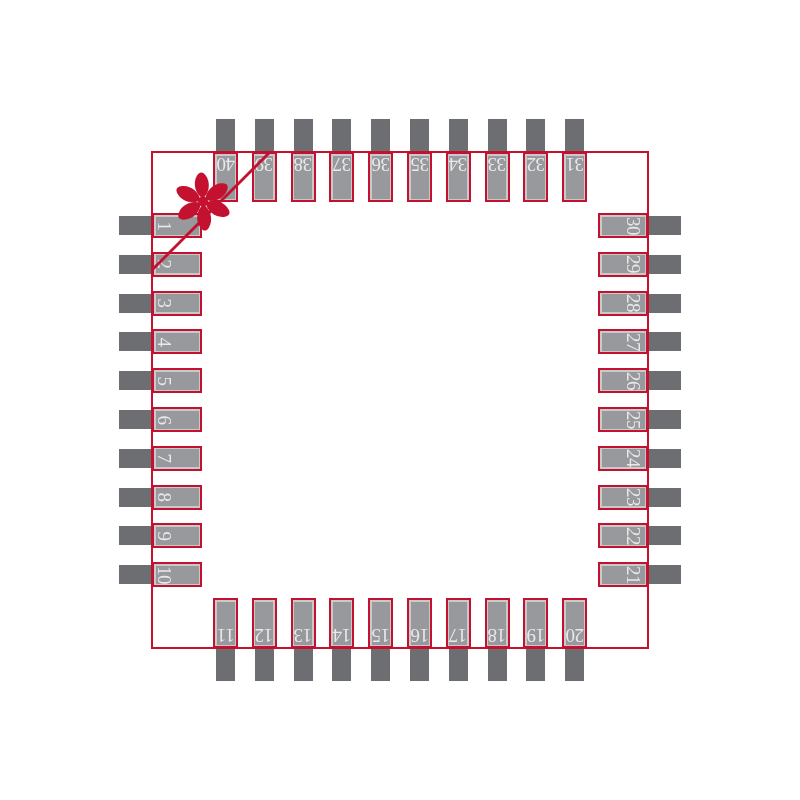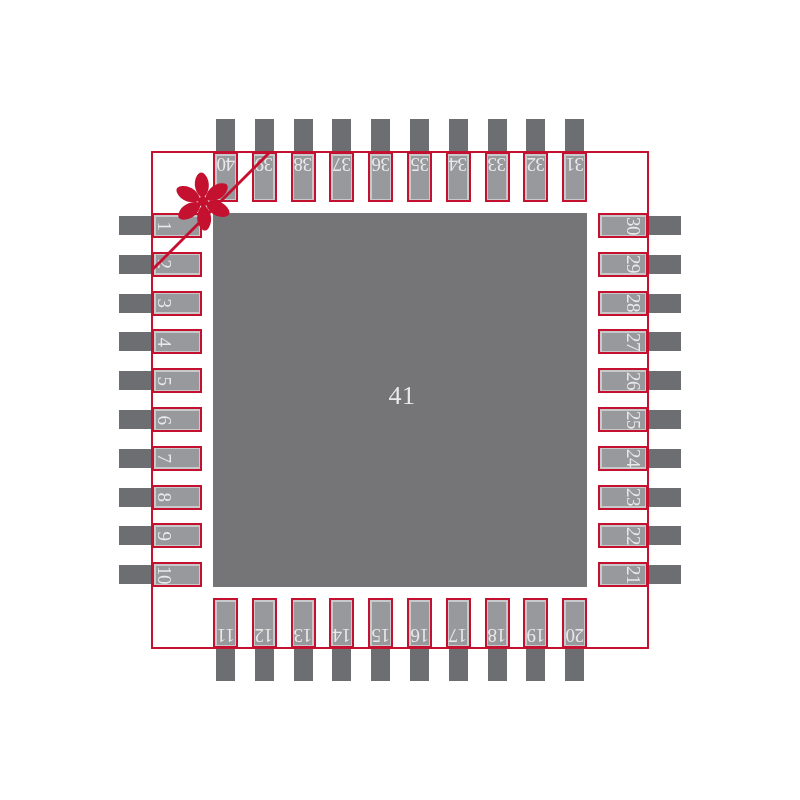--- a/index.html
+++ b/index.html
@@ -246,23 +246,20 @@
       <div class="pad" style="left: 523.4px; top: 598px; width: 25px; height: 50px;">
         <div class="pad-fill"></div>
         <span class="pin-num lbl-bottom">19</span>
       </div>
       <div class="pad" style="left: 562.2px; top: 598px; width: 25px; height: 50px;">
         <div class="pad-fill"></div>
         <span class="pin-num lbl-bottom">20</span>
       </div>
     </div>
 
-  <div class="center-pad">
-    <span class="center-label">41</span>
-  </div>
 
   <svg class="overlay" width="800" height="800" viewBox="0 0 800 800">
     <line x1="270.5" y1="151.5" x2="151.5" y2="270.5" stroke-width="2.8"></line>
     <g transform="translate(203,201.5) rotate(-4)">
       <g id="petals">
           <path d="M0,-3 C-7,-7.5 -9.5,-19 -4,-26.5 C-1.5,-30 1.5,-30 4,-26.5 C9.5,-19 7,-7.5 0,-3 Z" transform="rotate(0)" class="marker-shape"></path>
           <path d="M0,-3 C-7,-7.5 -9.5,-19 -4,-26.5 C-1.5,-30 1.5,-30 4,-26.5 C9.5,-19 7,-7.5 0,-3 Z" transform="rotate(60)" class="marker-shape"></path>
           <path d="M0,-3 C-7,-7.5 -9.5,-19 -4,-26.5 C-1.5,-30 1.5,-30 4,-26.5 C9.5,-19 7,-7.5 0,-3 Z" transform="rotate(120)" class="marker-shape"></path>
           <path d="M0,-3 C-7,-7.5 -9.5,-19 -4,-26.5 C-1.5,-30 1.5,-30 4,-26.5 C9.5,-19 7,-7.5 0,-3 Z" transform="rotate(180)" class="marker-shape"></path>
           <path d="M0,-3 C-7,-7.5 -9.5,-19 -4,-26.5 C-1.5,-30 1.5,-30 4,-26.5 C9.5,-19 7,-7.5 0,-3 Z" transform="rotate(240)" class="marker-shape"></path>

